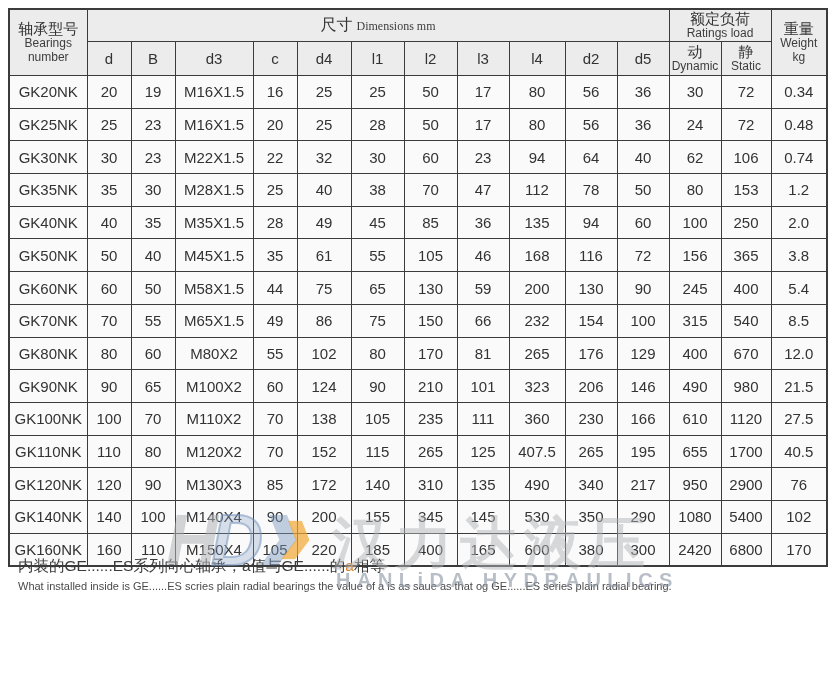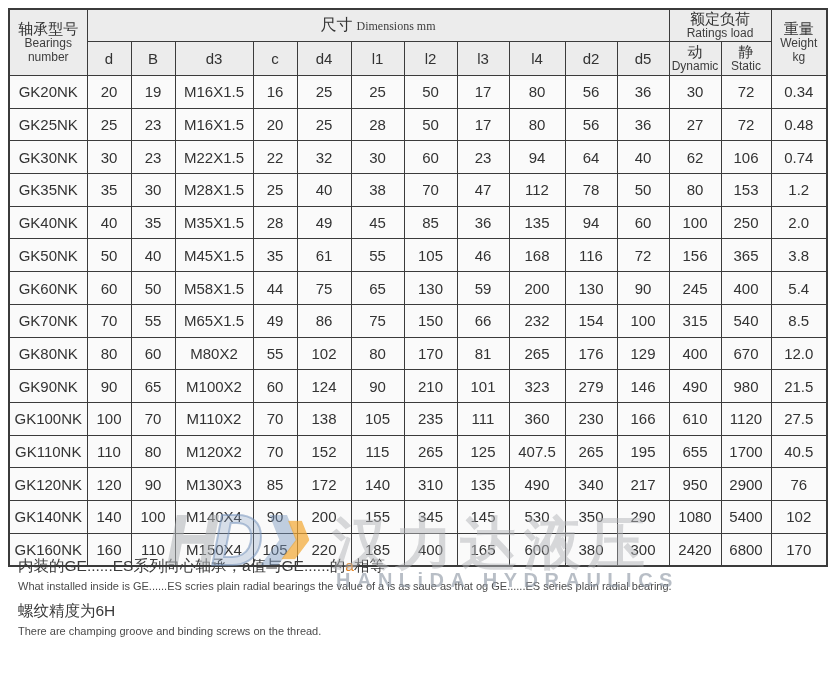--- a/index.html
+++ b/index.html
@@ -159,21 +159,21 @@
           <td>23</td>
           <td>M16X1.5</td>
           <td>20</td>
           <td>25</td>
           <td>28</td>
           <td>50</td>
           <td>17</td>
           <td>80</td>
           <td>56</td>
           <td>36</td>
-          <td>27</td>
+          <td>24</td>
           <td>72</td>
           <td>0.48</td>
         </tr>
         <tr>
           <td>GK30NK</td>
           <td>30</td>
           <td>23</td>
           <td>M22X1.5</td>
           <td>22</td>
           <td>32</td>
@@ -293,21 +293,21 @@
           <td>GK90NK</td>
           <td>90</td>
           <td>65</td>
           <td>M100X2</td>
           <td>60</td>
           <td>124</td>
           <td>90</td>
           <td>210</td>
           <td>101</td>
           <td>323</td>
-          <td>279</td>
+          <td>206</td>
           <td>146</td>
           <td>490</td>
           <td>980</td>
           <td>21.5</td>
         </tr>
         <tr>
           <td>GK100NK</td>
           <td>100</td>
           <td>70</td>
           <td>M110X2</td>
@@ -403,21 +403,17 @@
     </div>
     <div class="wm-cn">汉力达液压</div>
     <div class="wm-en">HANLiDA HYDRAULICS</div>
   </div>
 
   <div class="notes">
     <div class="note">
       <div class="cn"><span>内装的GE......ES系列向心轴承，a值与GE......的</span><span class="hl-a">a</span><span>相等</span></div>
       <div class="en">What installed inside is GE......ES scries plain radial bearings the value of a is as saue as that og GE......ES series plain radial bearing.</div>
     </div>
-    <div class="note">
-      <div class="cn">螺纹精度为6H</div>
-      <div class="en">There are champing groove and binding screws on the thread.</div>
-    </div>
   </div>
 
   <div class="bottom-line"></div>
 
 </div>
 
 </body></html>

